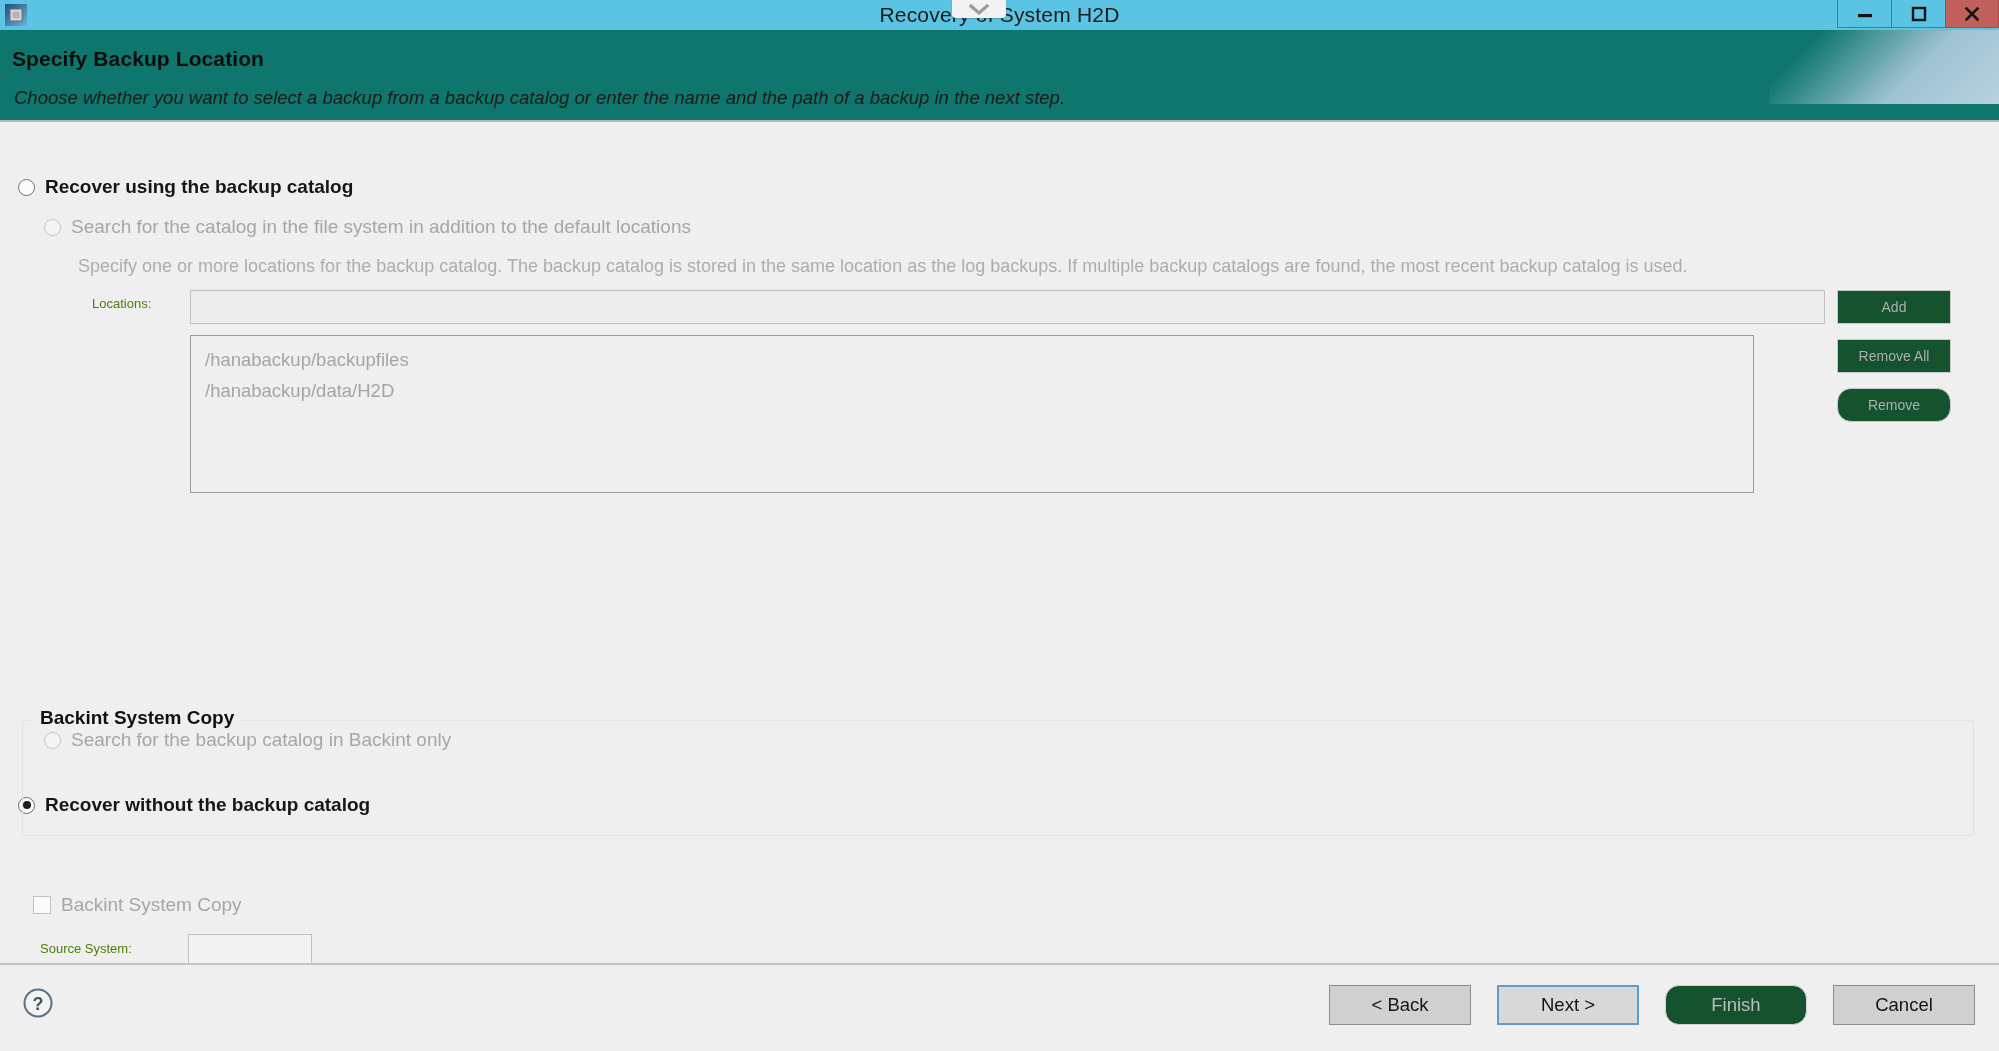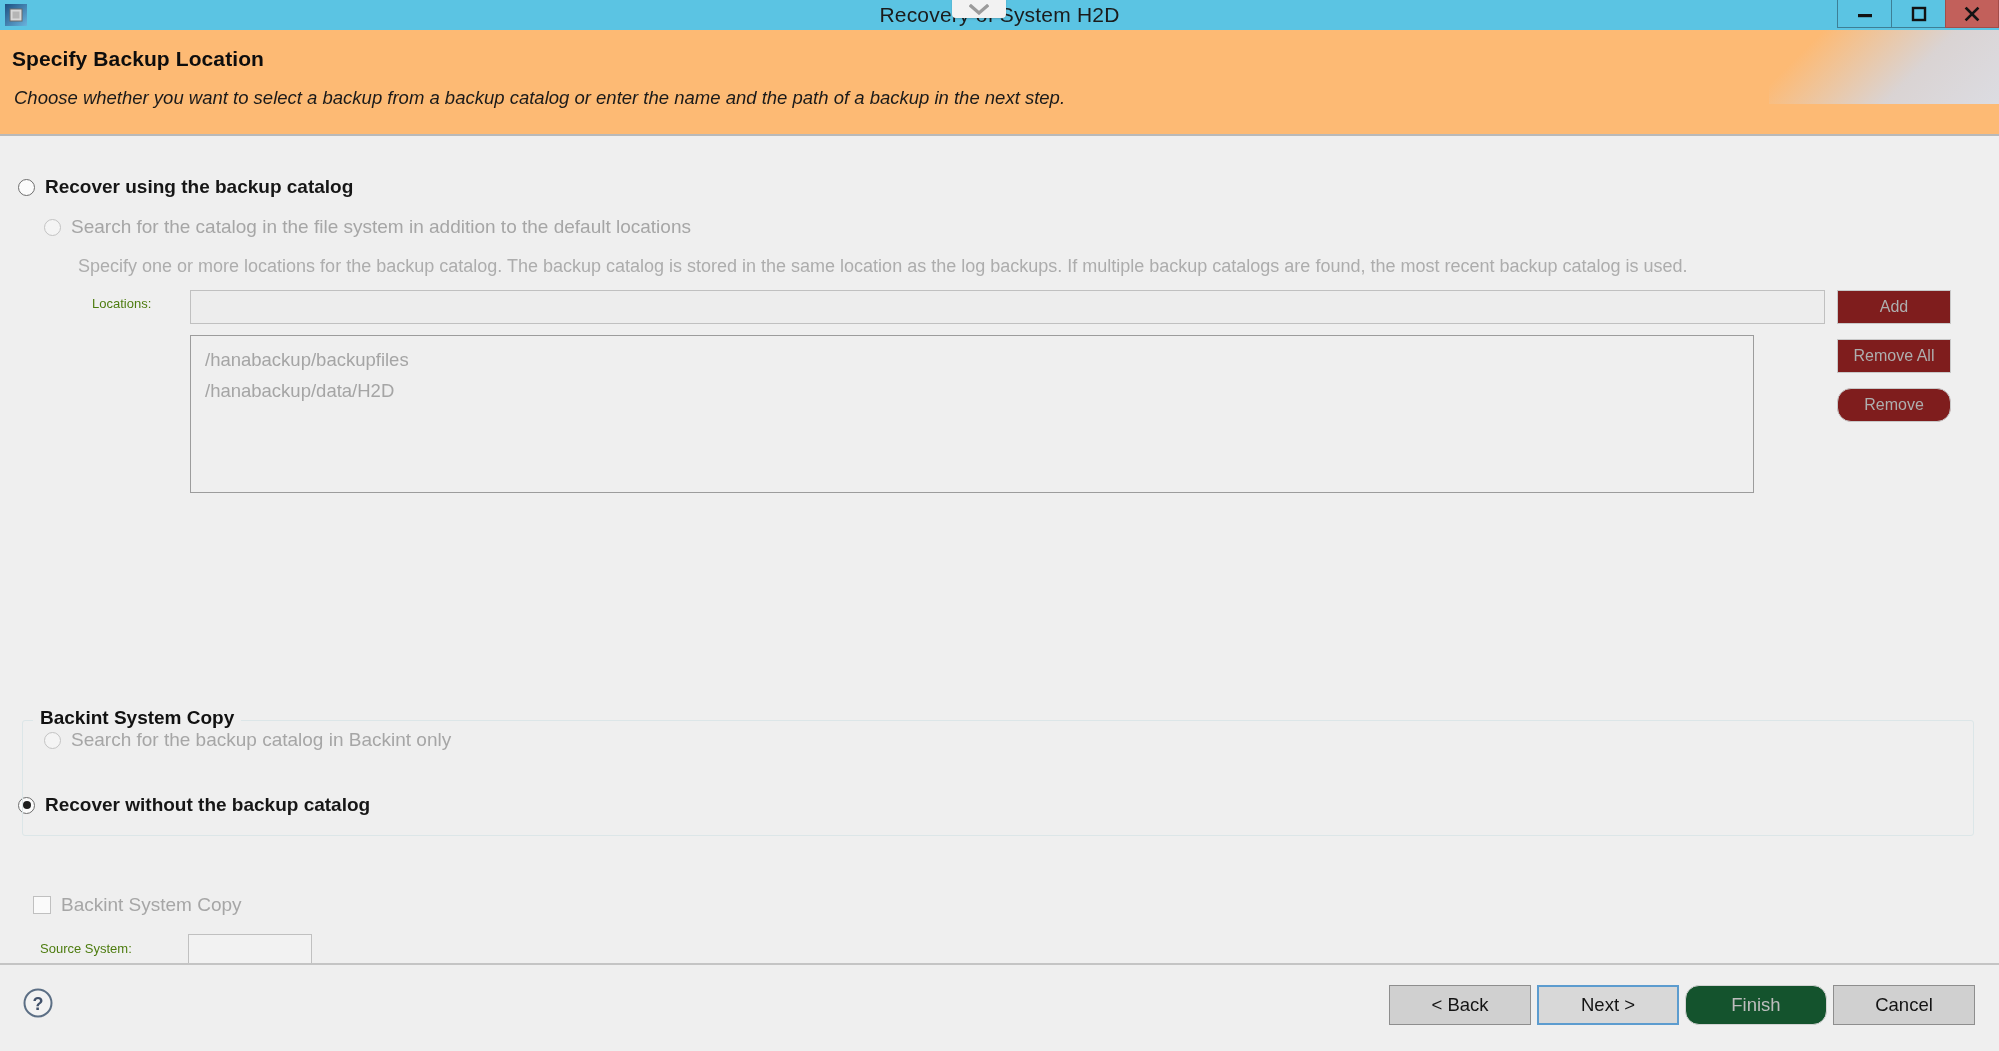--- a/index.html
+++ b/index.html
@@ -81,22 +81,22 @@
     background: #c2605b;
     border-color: #a24d49;
     border-right: 1px solid #a24d49;
   }
 
   
   .header {
     position: absolute;
     left: 0; top: 30px;
     width: 1999px;
-    height: 106px;
-    background: #fdba74;
+    height: 92px;
+    background: #0f766e;
     border-bottom: 2px solid #b9b9b9;
     box-sizing: border-box;
     overflow: hidden;
   }
   .header-deco {
     position: absolute;
     right: 0; top: 0;
     width: 230px;
     height: 74px;
     background: linear-gradient(135deg, rgba(247,252,249,0) 18%, rgba(206,220,243,0.75) 62%, rgba(214,226,245,0.85) 100%);
@@ -190,27 +190,27 @@
   }
   .listbox .litem {
     font-size: 18.5px;
     color: #a5a5a5;
     line-height: 31px;
     white-space: nowrap;
   }
 
   .sidebtn {
     position: absolute;
-    background: #7f1d1d;
+    background: #14532d;
     border: 1px solid #c8c8c8;
     box-sizing: border-box;
     display: flex;
     align-items: center;
     justify-content: center;
-    font-size: 16px;
+    font-size: 14px;
     color: #aeaeae;
     font-family: "Liberation Sans", sans-serif;
   }
 
   
   .groupbox {
     position: absolute;
     left: 22px; top: 568px;
     width: 1952px; height: 116px;
     border: 1px solid #dce6e8;
@@ -247,21 +247,21 @@
   }
   .help-icon {
     position: absolute;
     left: 22px; top: 22px;
     width: 32px; height: 32px;
   }
   .footer-buttons {
     position: absolute;
     right: 24px; top: 20px;
     display: flex;
-    gap: 6px;
+    gap: 26px;
   }
   .btn {
     min-width: 142px;
     height: 40px;
     background: #d0d0d0;
     border: 1px solid #8e8e8e;
     box-sizing: border-box;
     display: flex;
     align-items: center;
     justify-content: center;

